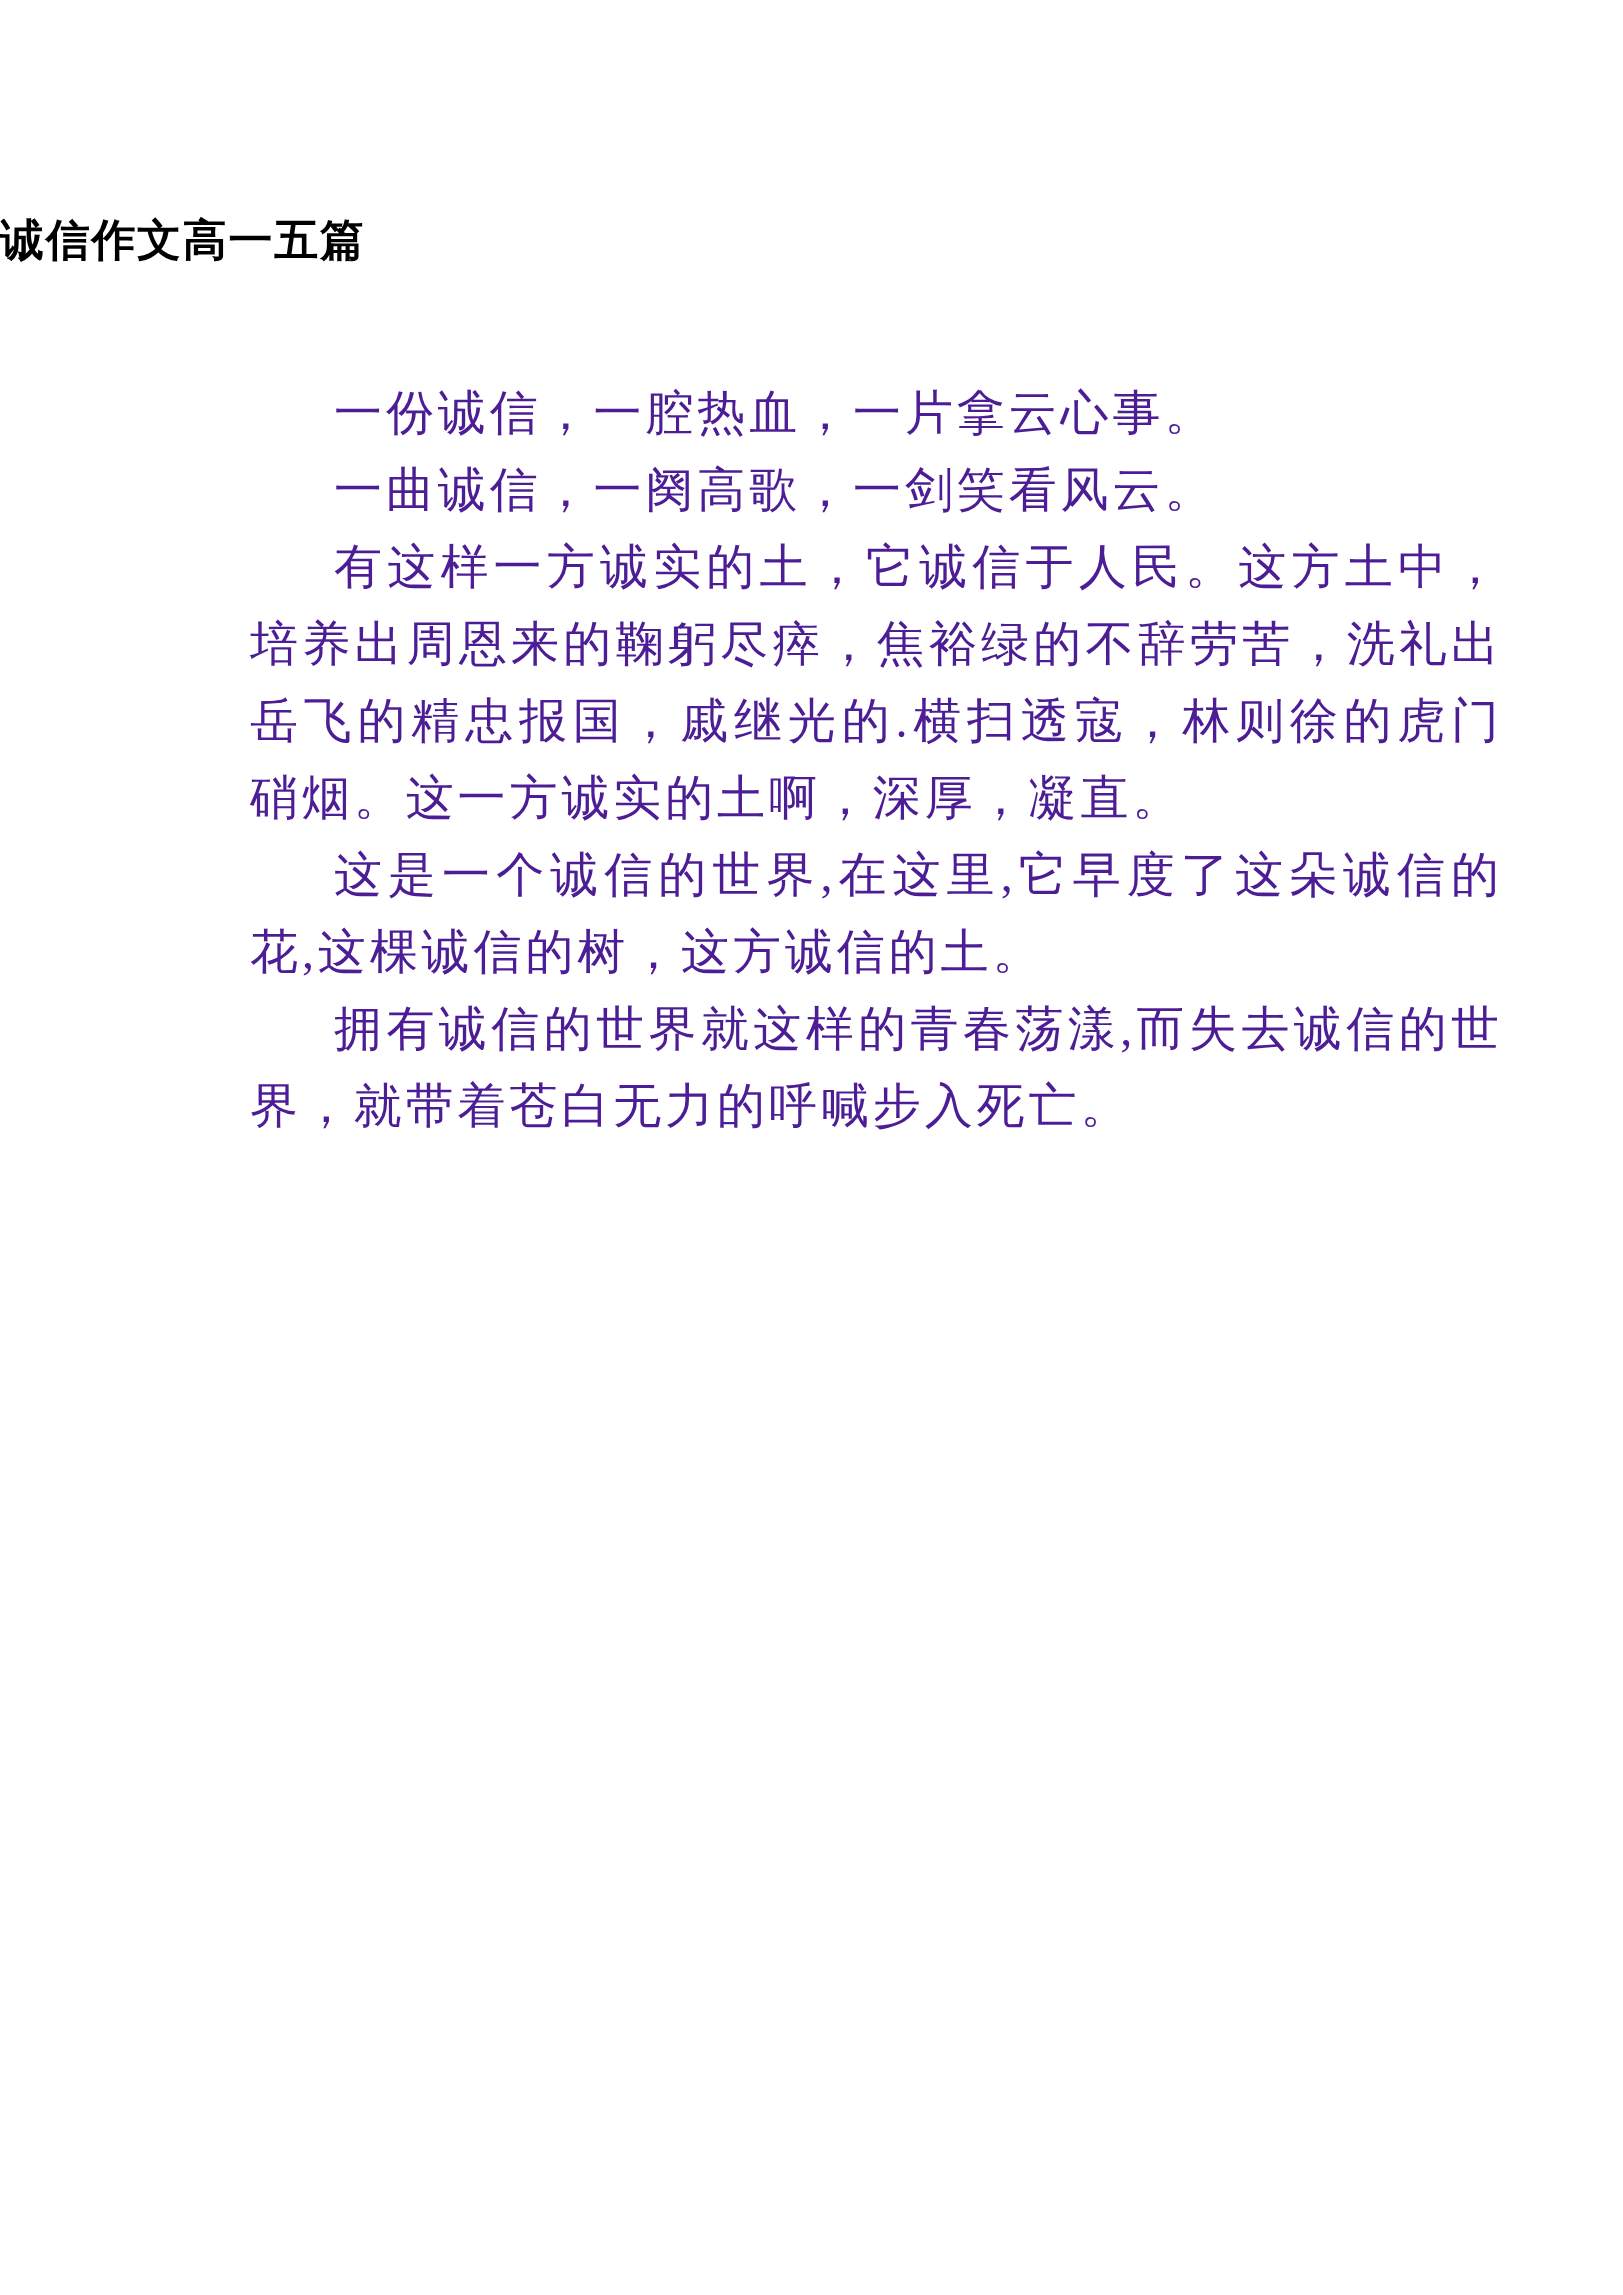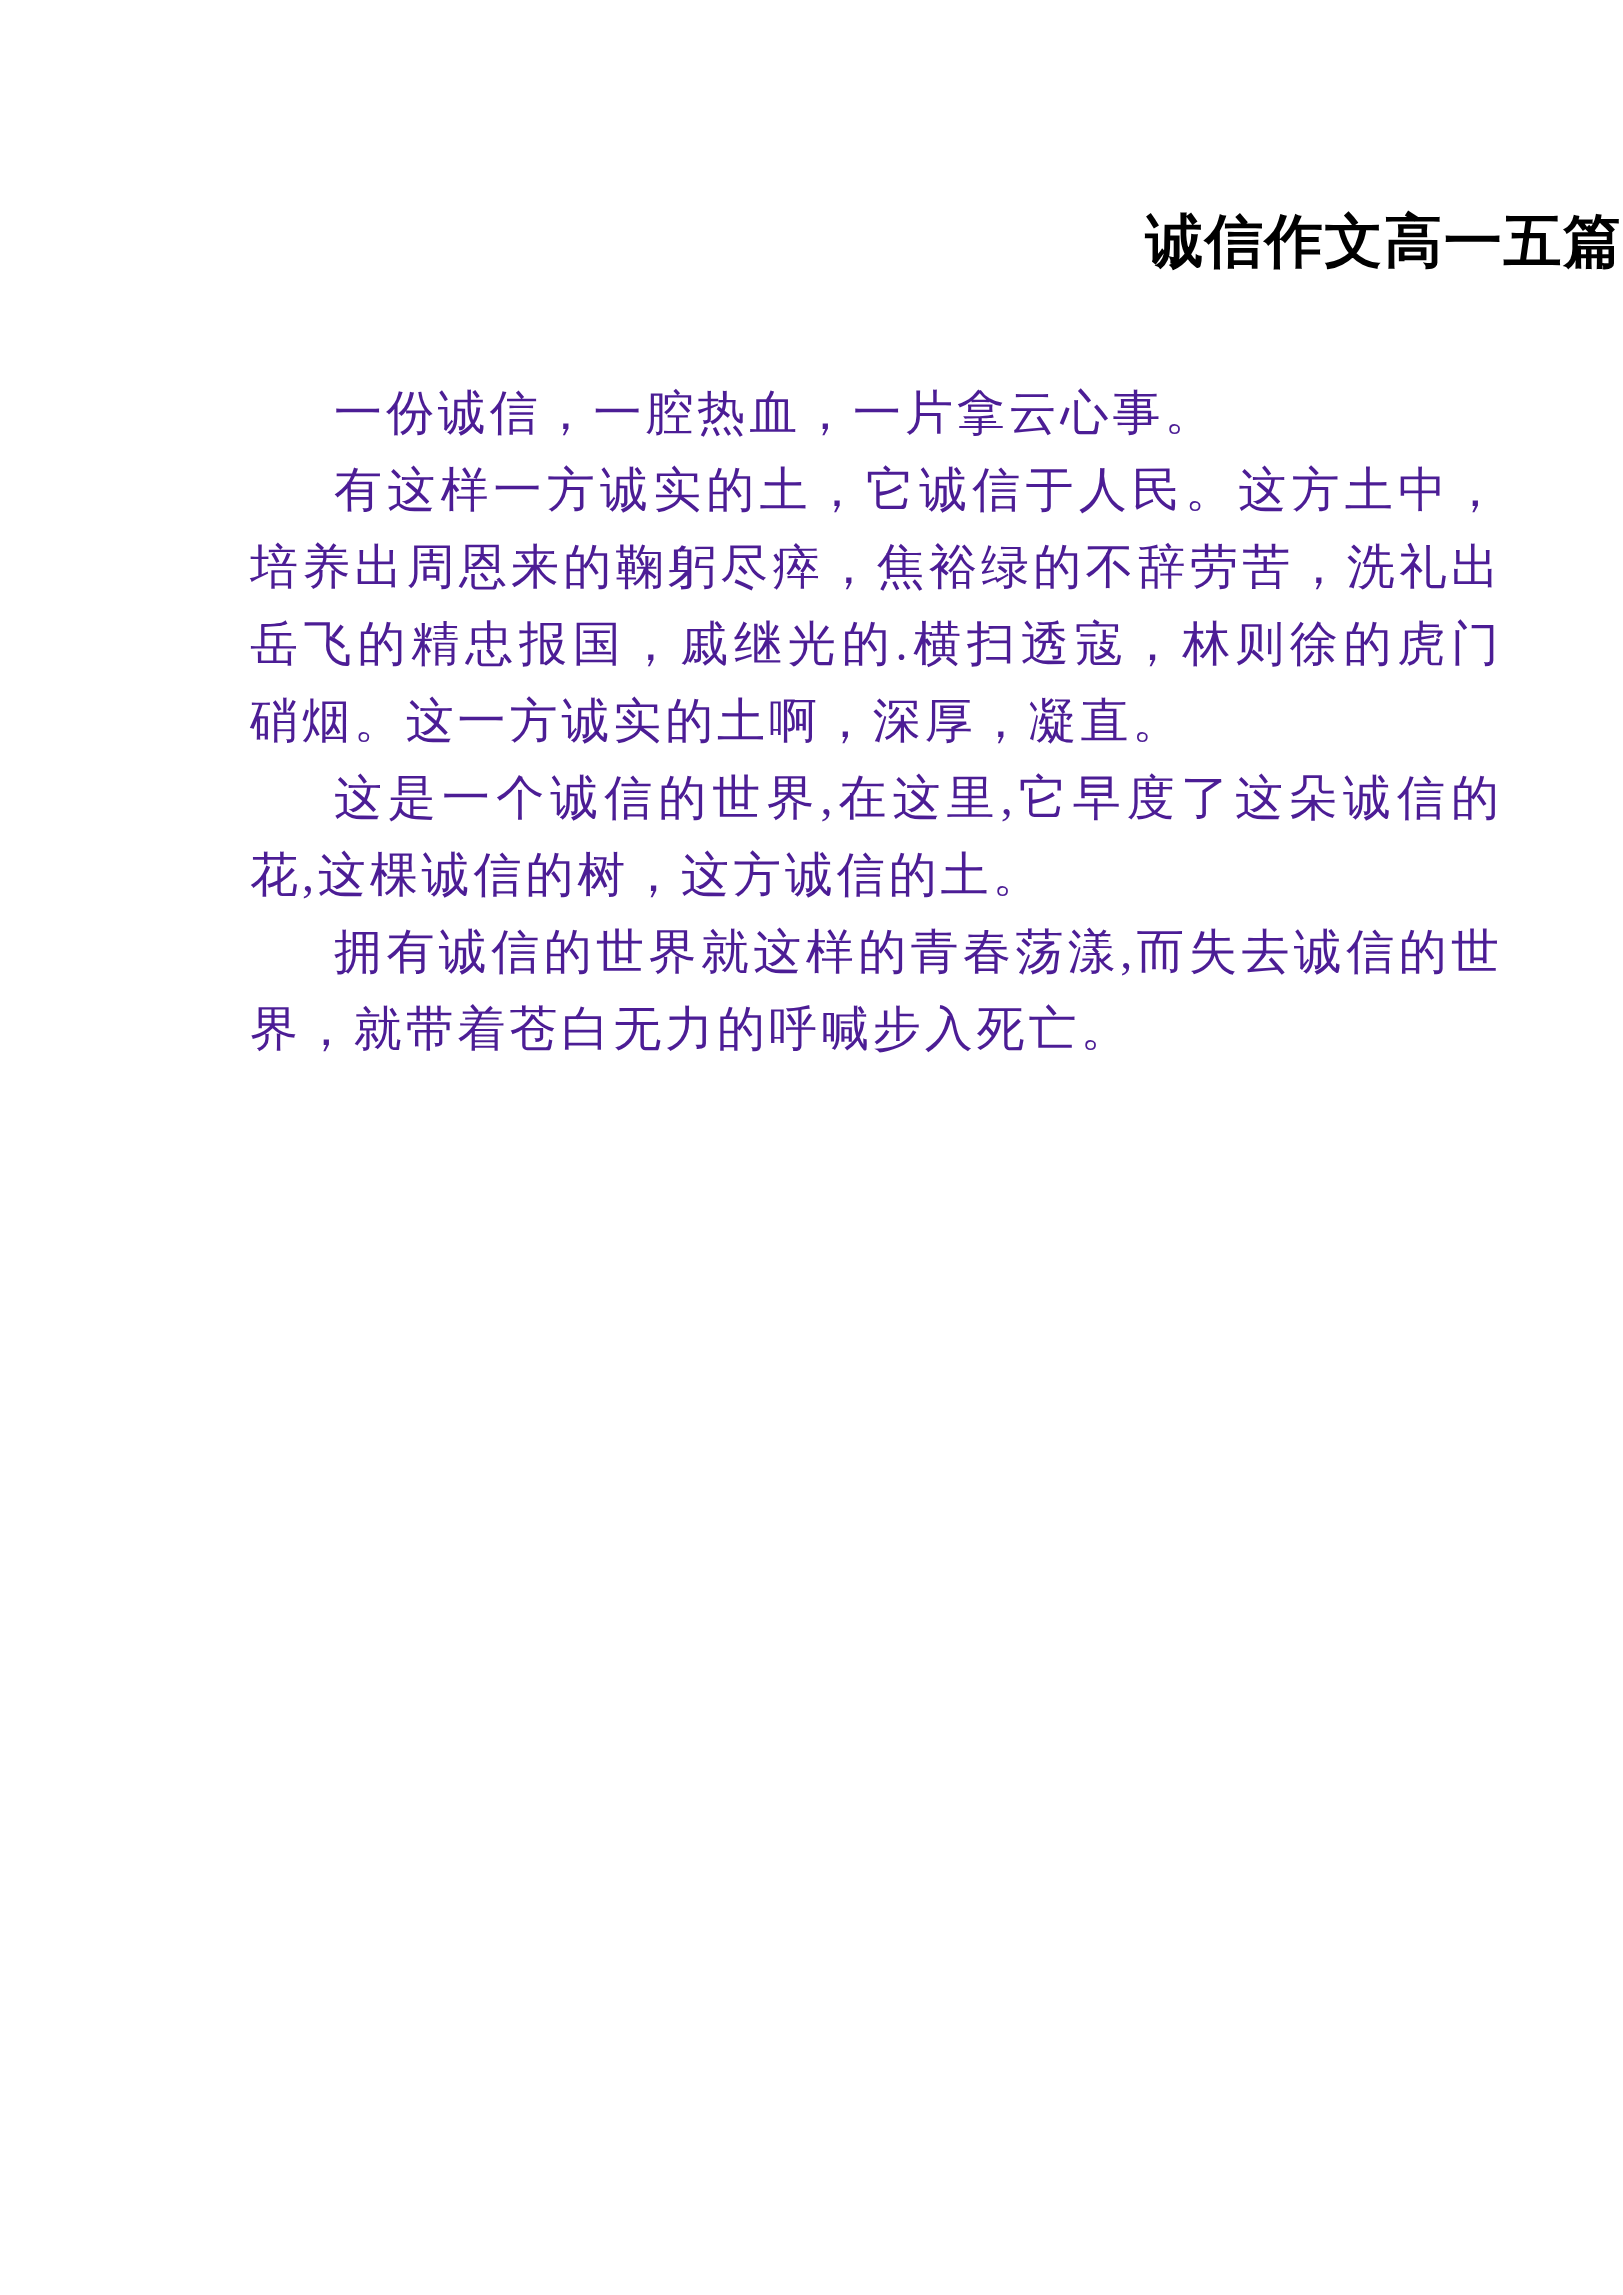--- a/index.html
+++ b/index.html
@@ -13,27 +13,27 @@
     width: 1623px;
     height: 2295px;
     background: #ffffff;
     color: #000000;
     overflow: hidden;
     font-family: "Liberation Serif", "DejaVu Serif", serif;
   }
 
   .doc-title {
     margin: 196px 0 0 0;
-    text-align: right;
-    font-size: 58px;
+    text-align: left;
+    font-size: 44px;
     line-height: 90px;
     font-weight: bold;
     letter-spacing: 1.7px;
     color: #000000;
-    font-family: Liberation Sans, sans-serif;
+    font-family: Liberation Serif, serif;
   }
 
   .body-text {
     margin: 88px 120px 0 250px;
     font-size: 48px;
     line-height: 77px;
     letter-spacing: 3.9px;
     text-align: justify;
     color: #4c1d95;
   }
@@ -45,18 +45,19 @@
   }
 </style>
 </head>
 <body>
 
 <div class="page">
   <h1 class="doc-title">诚信作文高一五篇</h1>
 
   <div class="body-text">
       <p class="para">一份诚信，一腔热血，一片拿云心事。</p>
+      <p class="para">一曲诚信，一阕高歌，一剑笑看风云。</p>
       <p class="para">有这样一方诚实的土，它诚信于人民。这方土中，培养出周恩来的鞠躬尽瘁，焦裕绿的不辞劳苦，洗礼出岳飞的精忠报国，戚继光的.横扫透寇，林则徐的虎门硝烟。这一方诚实的土啊，深厚，凝直。</p>
       <p class="para">这是一个诚信的世界,在这里,它早度了这朵诚信的花,这棵诚信的树，这方诚信的土。</p>
       <p class="para">拥有诚信的世界就这样的青春荡漾,而失去诚信的世界，就带着苍白无力的呼喊步入死亡。</p>
     </div>
 </div>
 
 
 </body></html>

